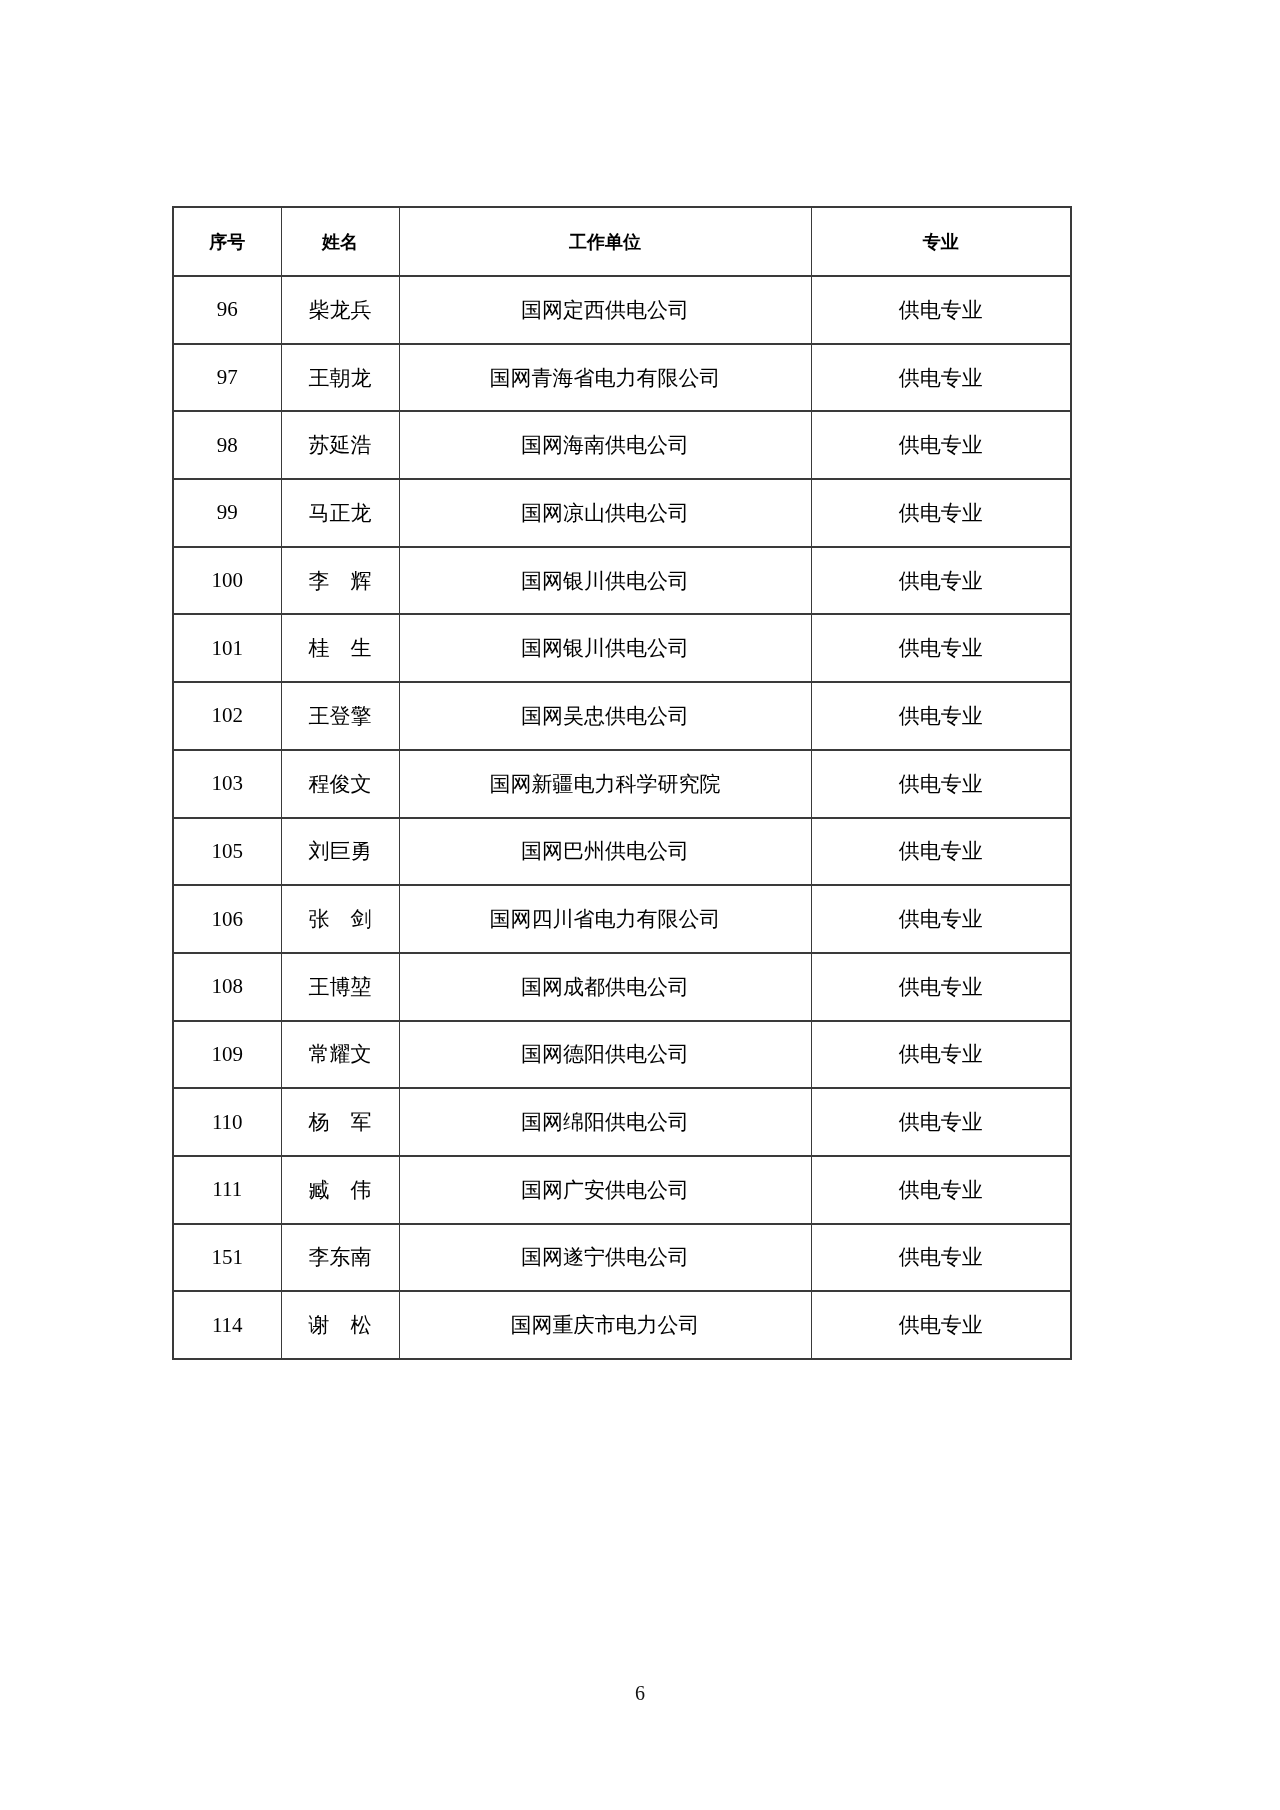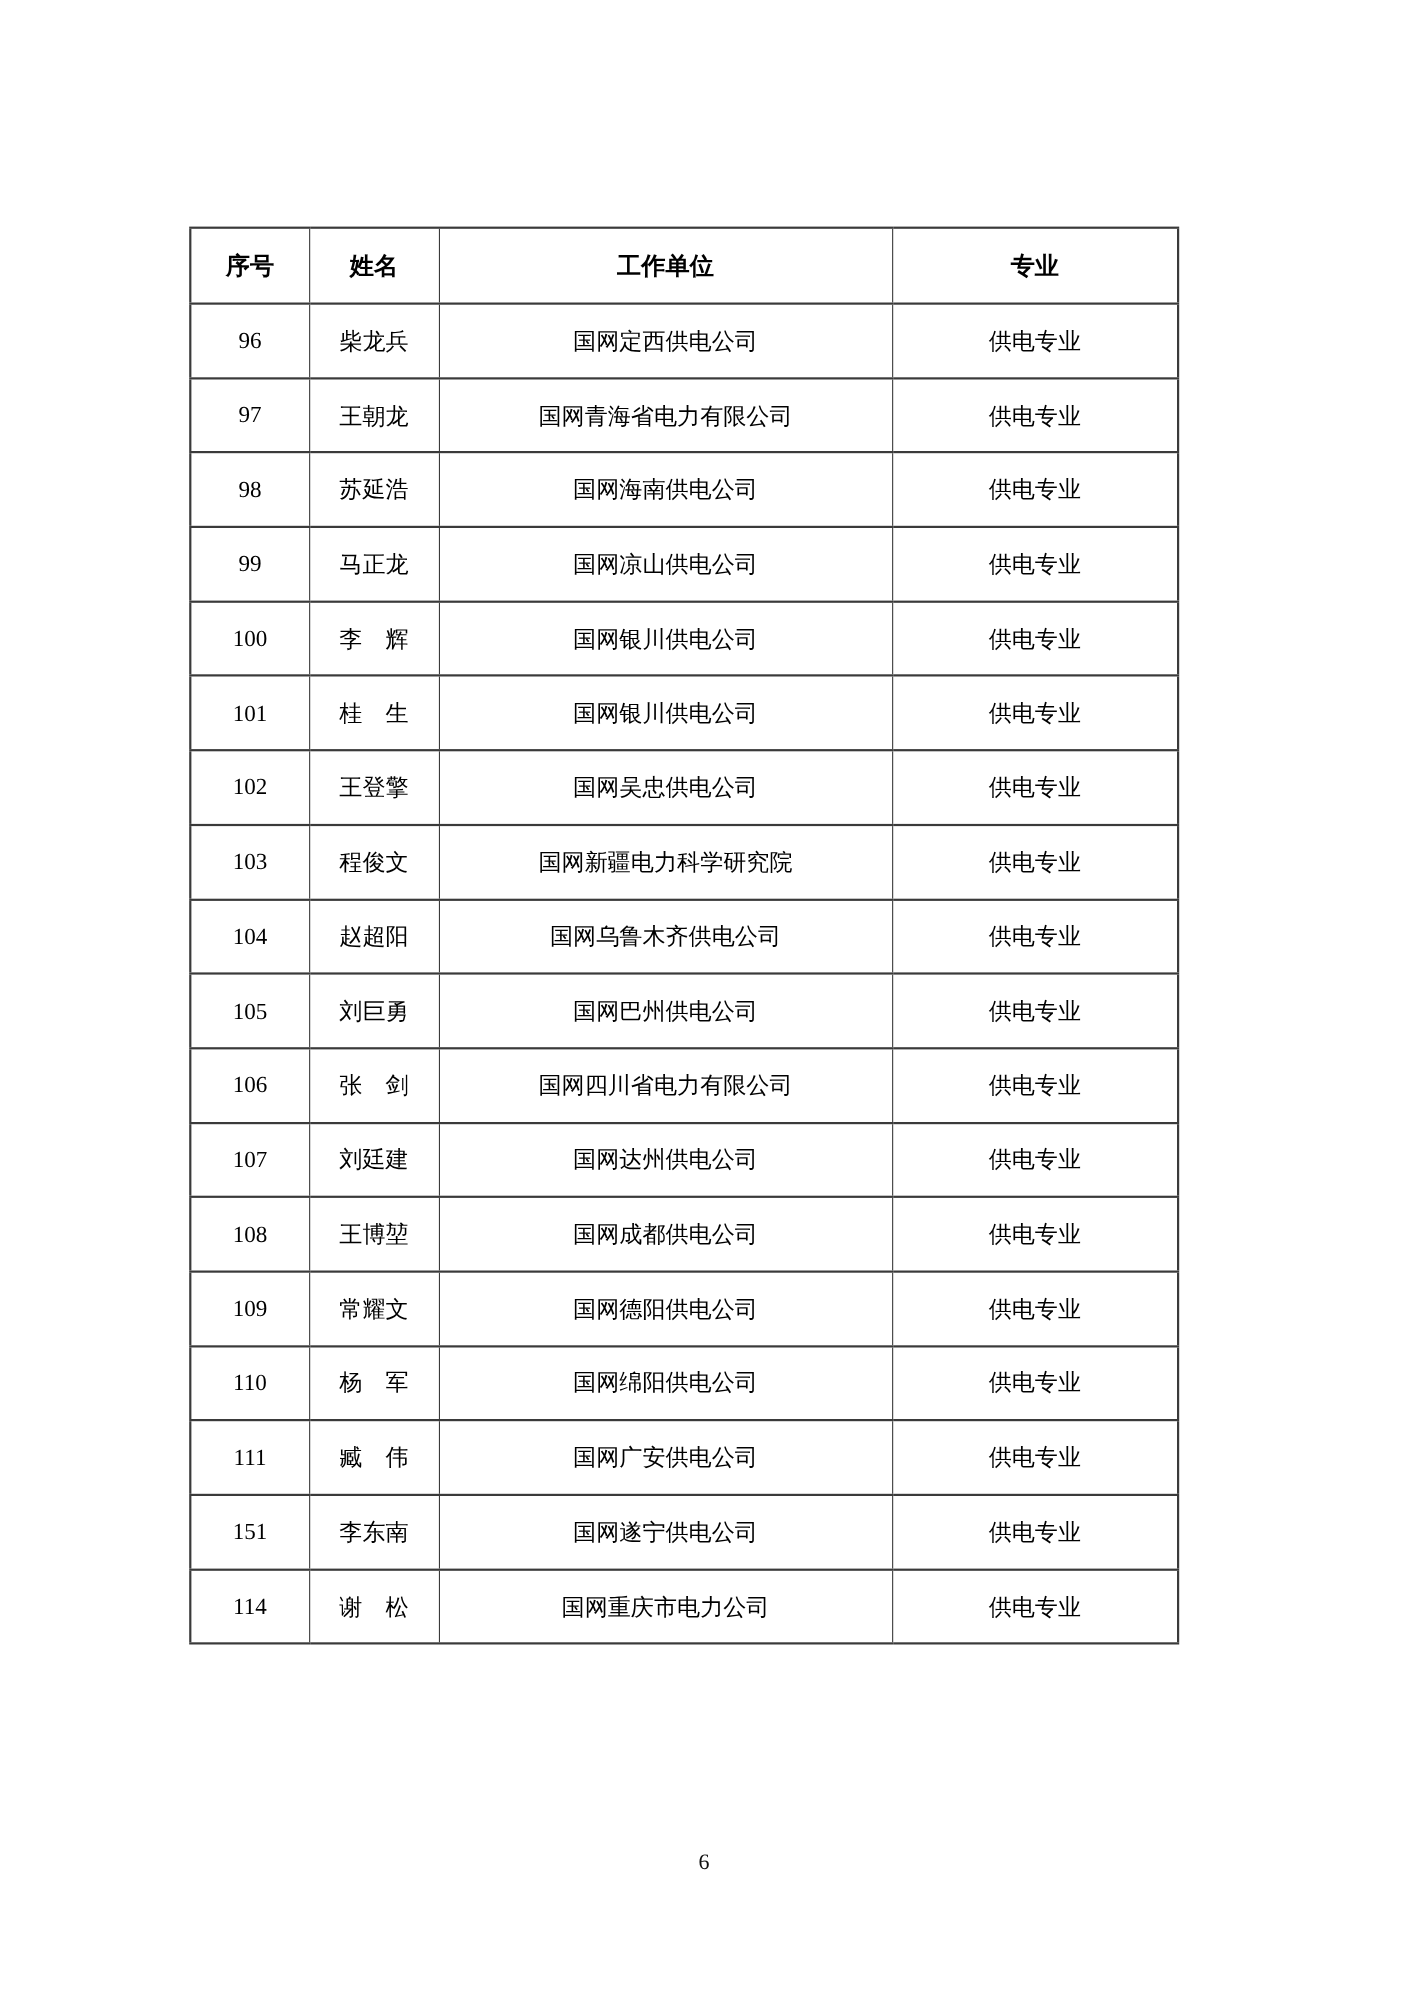--- a/index.html
+++ b/index.html
@@ -30,21 +30,21 @@
     border-top: 2px solid #3a3a3a;
     border-bottom: 2px solid #3a3a3a;
     text-align: center;
     vertical-align: middle;
     padding: 0;
     overflow: hidden;
     white-space: nowrap;
   }
   table.roster thead th {
     height: 67px;
-    font-size: 22px;
+    font-size: 18px;
     font-weight: bold;
   }
   table.roster tbody td {
     height: 65.7px;
     font-size: 21px;
     font-weight: normal;
   }
   .col-no    { width: 108px; }
   .col-name  { width: 118px; }
   .col-unit  { width: 412px; }
@@ -120,41 +120,29 @@
     <td>国网吴忠供电公司</td>
     <td>供电专业</td>
   </tr>
       <tr>
     <td>103</td>
     <td>程俊文</td>
     <td>国网新疆电力科学研究院</td>
     <td>供电专业</td>
   </tr>
       <tr>
-    <td>104</td>
-    <td>赵超阳</td>
-    <td>国网乌鲁木齐供电公司</td>
-    <td>供电专业</td>
-  </tr>
-      <tr>
     <td>105</td>
     <td>刘巨勇</td>
     <td>国网巴州供电公司</td>
     <td>供电专业</td>
   </tr>
       <tr>
     <td>106</td>
     <td>张　剑</td>
     <td>国网四川省电力有限公司</td>
-    <td>供电专业</td>
-  </tr>
-      <tr>
-    <td>107</td>
-    <td>刘廷建</td>
-    <td>国网达州供电公司</td>
     <td>供电专业</td>
   </tr>
       <tr>
     <td>108</td>
     <td>王博堃</td>
     <td>国网成都供电公司</td>
     <td>供电专业</td>
   </tr>
       <tr>
     <td>109</td>

